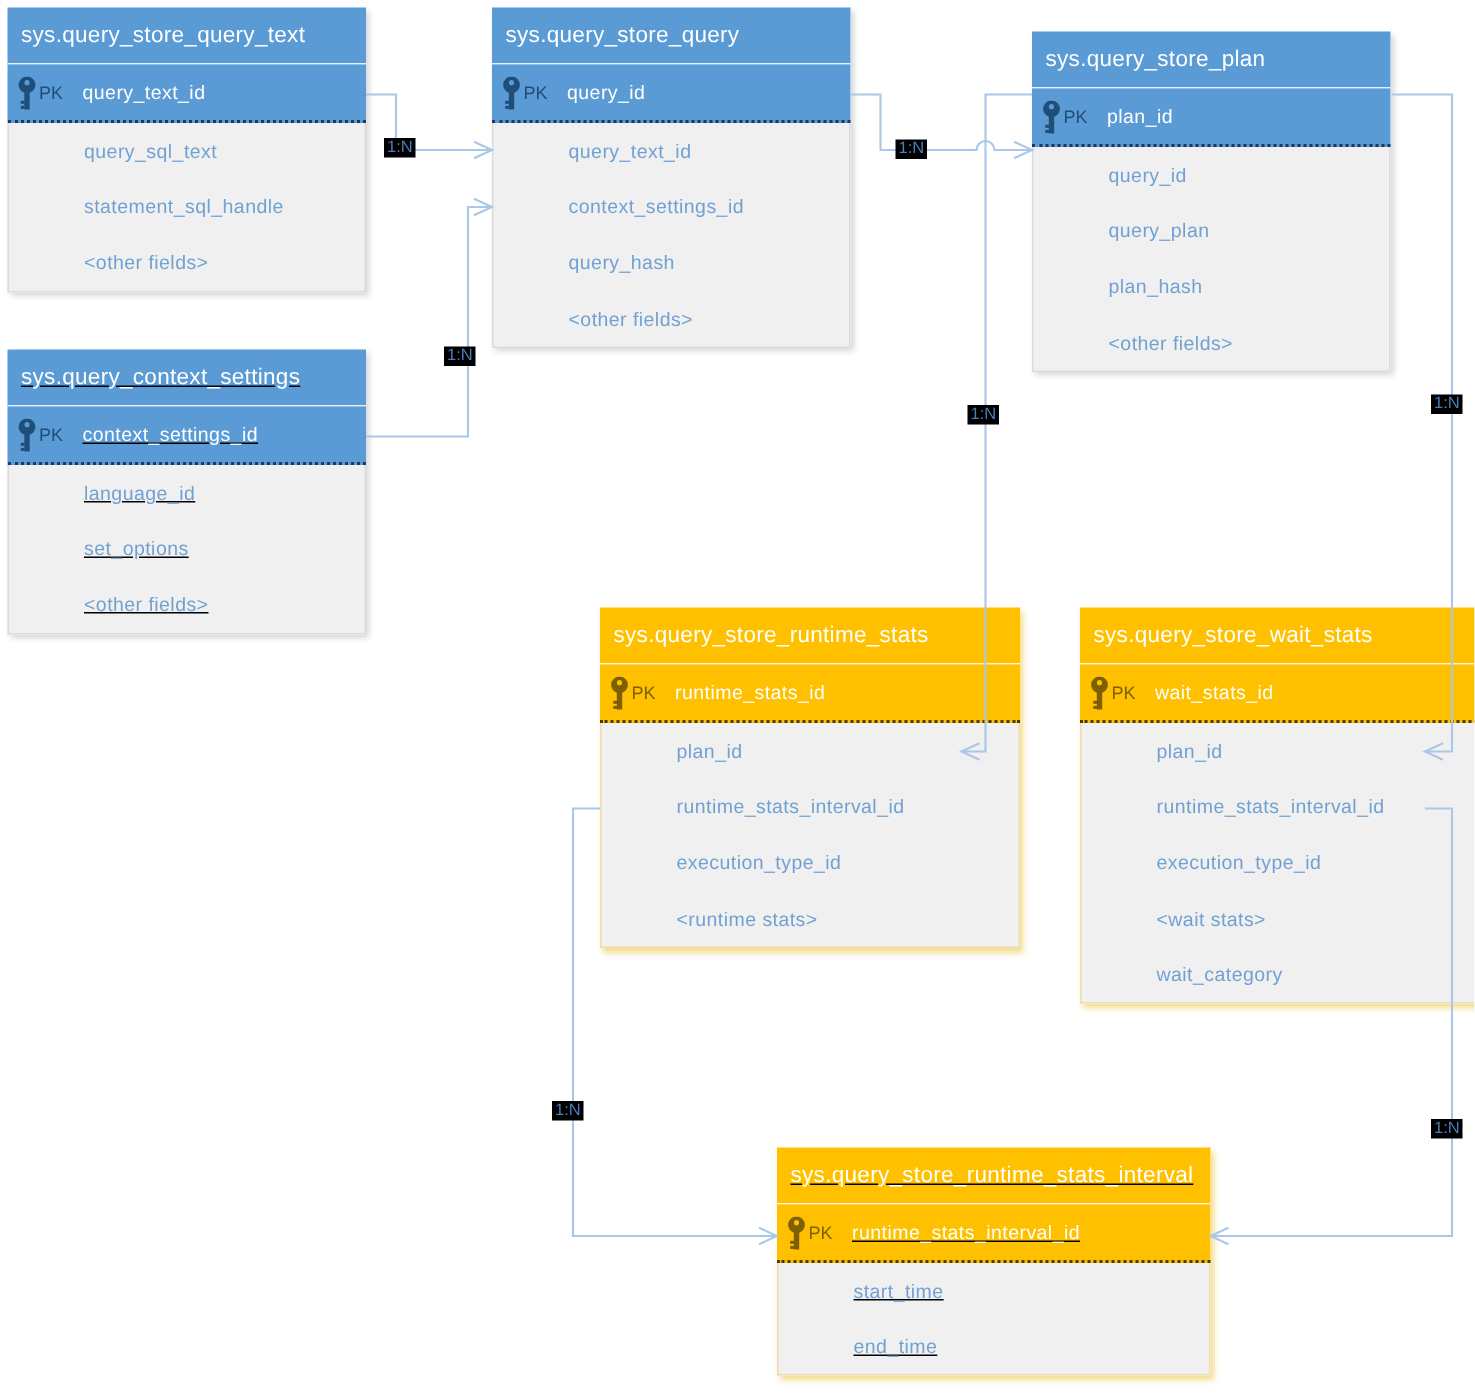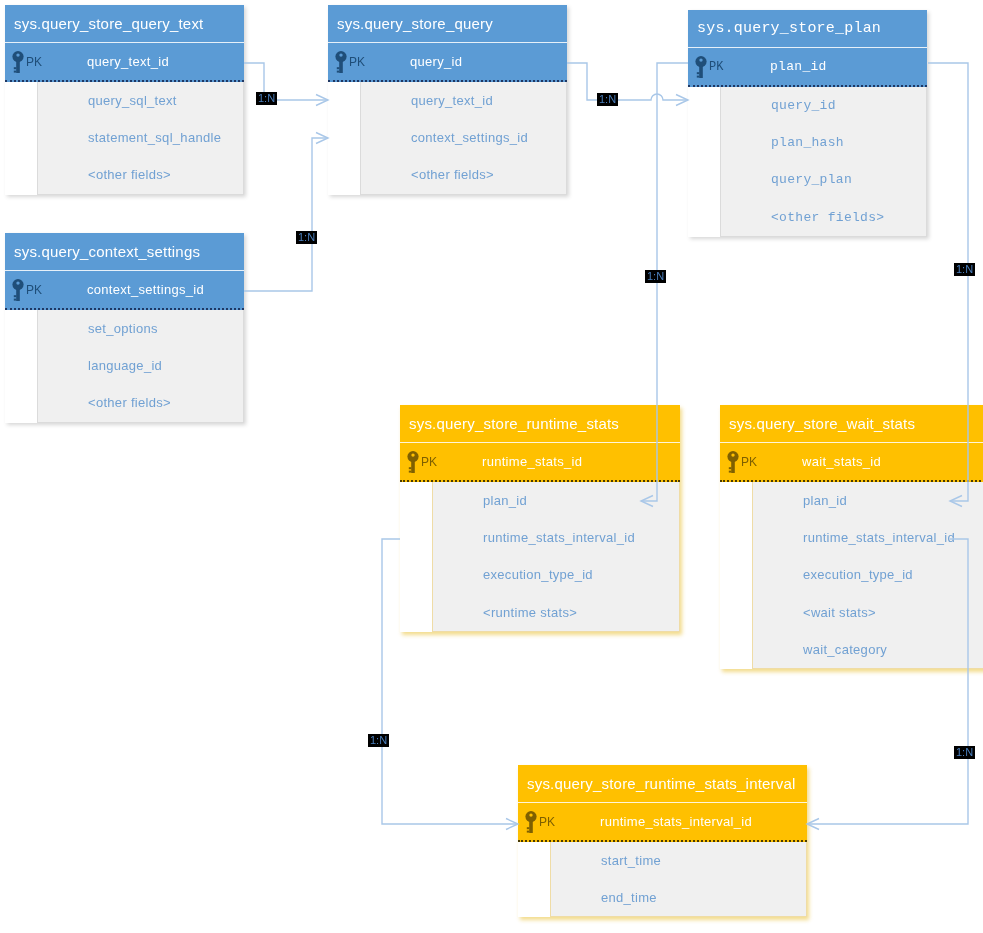--- a/index.html
+++ b/index.html
@@ -16,35 +16,35 @@
   .thead{
     height:38px;display:flex;align-items:center;
     padding-left:9px;box-sizing:border-box;
     color:#ffffff;font-size:15px;letter-spacing:.2px;
     border-bottom:1px solid rgba(255,255,255,.85);
   }
   .blue .thead,.blue .pkrow{background:#5B9BD5;}
   .orange .thead,.orange .pkrow{background:#FFC000;}
   .pkrow{
     height:39px;position:relative;display:flex;align-items:center;
-    box-sizing:border-box;border-bottom:2px dotted #1F3864;padding-left:32px;
+    box-sizing:border-box;border-bottom:2px dotted #1F3864;
   }
   .orange .pkrow{border-bottom-color:#4a3b00;}
   .keyicon{position:absolute;left:7px;top:8px;line-height:0;}
   .blue .keyicon svg{fill:#1F4E79;}
   .orange .keyicon svg{fill:#7F6000;}
   .blue .keyhole{fill:#5B9BD5;}
   .orange .keyhole{fill:#FFC000;}
   .pklabel{position:absolute;left:21px;font-size:12px;}
   .blue .pklabel{color:#1F4E79;}
   .orange .pklabel{color:#7F6000;}
   .pkname{margin-left:50px;color:#ffffff;font-size:13px;letter-spacing:.3px;}
   .tbody{
     background:#F0F0F0;box-sizing:border-box;
-    border-left:1px solid #DBDBDB;border-right:1px solid #DBDBDB;border-bottom:1px solid #DBDBDB;margin-left:32px;
+    border-left:1px solid #DBDBDB;border-right:1px solid #DBDBDB;border-bottom:1px solid #DBDBDB;
   }
   .orange .tbody{border-color:#EFDCA6;}
   .field{
     height:37.2px;display:flex;align-items:center;
     padding-left:50px;box-sizing:border-box;
     color:#71A1D3;font-size:13px;letter-spacing:.3px;
   }
   #connectors{
     position:absolute;left:0;top:0;z-index:5;pointer-events:none;
   }
@@ -89,61 +89,62 @@
             <rect x="1.8" y="16.2" width="2.6" height="2"></rect>
             <rect x="1.8" y="19.6" width="2.6" height="2"></rect>
             <circle class="keyhole" cx="6" cy="4.1" r="1.7"></circle>
           </svg></span>
       <span class="pklabel">PK</span>
       <span class="pkname">query_id</span>
     </div>
     <div class="tbody">
       <div class="field">query_text_id</div>
       <div class="field">context_settings_id</div>
-      <div class="field">&lt;other fields&gt;</div>
-    </div>
-  </div>
-
-  <div class="table blue" style="left:688px;top:10px;width:239px;font-family:Liberation Mono, monospace;">
+      <div class="field">query_hash</div>
+      <div class="field">&lt;other fields&gt;</div>
+    </div>
+  </div>
+
+  <div class="table blue" style="left:688px;top:21px;width:239px;">
     <div class="thead">sys.query_store_plan</div>
     <div class="pkrow">
       <span class="keyicon"><svg width="12" height="23" viewBox="0 0 12 23">
             <circle cx="6" cy="5.6" r="5.6"></circle>
             <rect x="4.2" y="9" width="3.6" height="13"></rect>
             <rect x="1.8" y="16.2" width="2.6" height="2"></rect>
             <rect x="1.8" y="19.6" width="2.6" height="2"></rect>
             <circle class="keyhole" cx="6" cy="4.1" r="1.7"></circle>
           </svg></span>
       <span class="pklabel">PK</span>
       <span class="pkname">plan_id</span>
     </div>
     <div class="tbody">
       <div class="field">query_id</div>
+      <div class="field">query_plan</div>
       <div class="field">plan_hash</div>
-      <div class="field">query_plan</div>
-      <div class="field">&lt;other fields&gt;</div>
-    </div>
-  </div>
-
-  <div class="table blue" style="left:5px;top:233px;width:239px;">
+      <div class="field">&lt;other fields&gt;</div>
+    </div>
+  </div>
+
+  <div class="table blue" style="left:5px;top:233px;width:239px;text-decoration:underline;">
     <div class="thead">sys.query_context_settings</div>
     <div class="pkrow">
       <span class="keyicon"><svg width="12" height="23" viewBox="0 0 12 23">
             <circle cx="6" cy="5.6" r="5.6"></circle>
             <rect x="4.2" y="9" width="3.6" height="13"></rect>
             <rect x="1.8" y="16.2" width="2.6" height="2"></rect>
             <rect x="1.8" y="19.6" width="2.6" height="2"></rect>
             <circle class="keyhole" cx="6" cy="4.1" r="1.7"></circle>
           </svg></span>
       <span class="pklabel">PK</span>
       <span class="pkname">context_settings_id</span>
     </div>
     <div class="tbody">
+      <div class="field">language_id</div>
       <div class="field">set_options</div>
-      <div class="field">language_id</div>
       <div class="field">&lt;other fields&gt;</div>
     </div>
   </div>
 
   <div class="table orange" style="left:400px;top:405px;width:280px;">
     <div class="thead">sys.query_store_runtime_stats</div>
     <div class="pkrow">
       <span class="keyicon"><svg width="12" height="23" viewBox="0 0 12 23">
             <circle cx="6" cy="5.6" r="5.6"></circle>
             <rect x="4.2" y="9" width="3.6" height="13"></rect>
@@ -177,21 +178,21 @@
     </div>
     <div class="tbody">
       <div class="field">plan_id</div>
       <div class="field">runtime_stats_interval_id</div>
       <div class="field">execution_type_id</div>
       <div class="field">&lt;wait stats&gt;</div>
       <div class="field">wait_category</div>
     </div>
   </div>
 
-  <div class="table orange" style="left:518px;top:765px;width:289px;">
+  <div class="table orange" style="left:518px;top:765px;width:289px;text-decoration:underline;">
     <div class="thead">sys.query_store_runtime_stats_interval</div>
     <div class="pkrow">
       <span class="keyicon"><svg width="12" height="23" viewBox="0 0 12 23">
             <circle cx="6" cy="5.6" r="5.6"></circle>
             <rect x="4.2" y="9" width="3.6" height="13"></rect>
             <rect x="1.8" y="16.2" width="2.6" height="2"></rect>
             <rect x="1.8" y="19.6" width="2.6" height="2"></rect>
             <circle class="keyhole" cx="6" cy="4.1" r="1.7"></circle>
           </svg></span>
       <span class="pklabel">PK</span>

